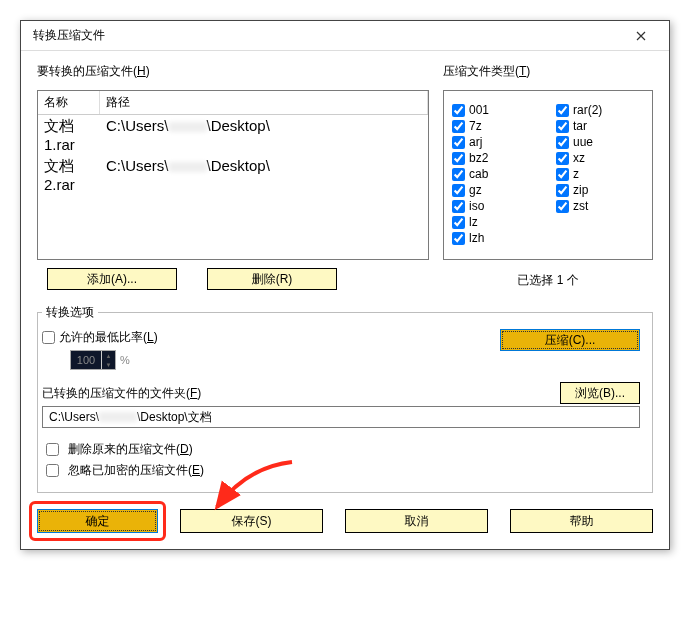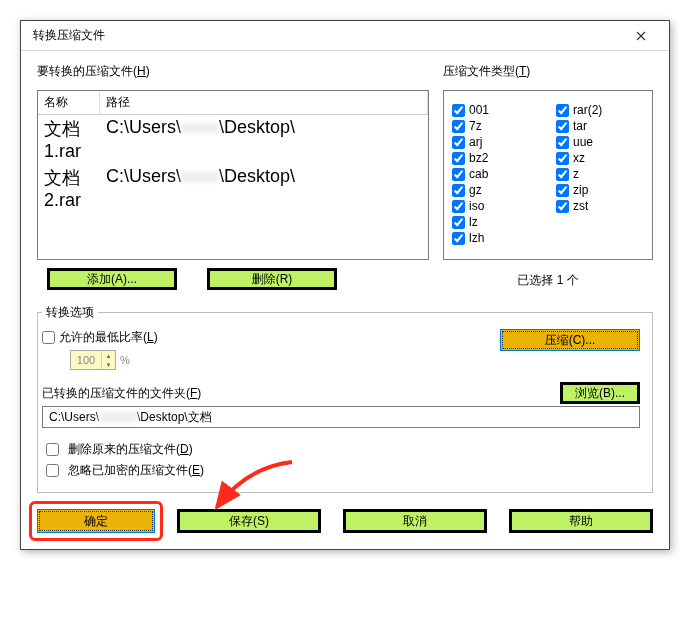--- a/index.html
+++ b/index.html
@@ -61,21 +61,21 @@
     border-bottom: 1px solid #ccc;
   }
   .listbox-header .col {
     padding: 3px 6px;
     border-right: 1px solid #ddd;
   }
   .col-name { width: 62px; }
   .col-path { flex: 1; }
   .listbox-row {
     display: flex;
-    font-size: 18px;
+    font-size: 15px;
   }
   .listbox-row .cell { padding: 2px 6px; }
   .cell-name { width: 62px; }
   .cell-path { flex: 1; white-space: nowrap; }
   .blur {
     display: inline-block;
     width: 38px;
     height: 10px;
     background: #eee;
     filter: blur(2px);
@@ -85,22 +85,22 @@
   .btn-row {
     display: flex;
     gap: 30px;
     margin-top: 8px;
     padding: 0 10px;
   }
   .btn {
     height: 22px;
     padding: 0 10px;
     min-width: 130px;
-    background: #bef264;
-    border: 3px solid #000000;
+    background: #fef9c3;
+    border: 1px solid #000000;
     font-size: 12px;
     cursor: pointer;
     display: inline-flex;
     align-items: center;
     justify-content: center;
   }
   .btn.small { min-width: 70px; }
   .btn.focused {
     border: 1px solid #0078d7;
     outline: 1px dotted #333;
@@ -150,21 +150,21 @@
     margin-left: 28px;
     display: flex;
     align-items: center;
     gap: 4px;
   }
   .spinner {
     width: 46px;
     height: 20px;
     display: flex;
     border: 1px solid #aaa;
-    background: #fef9c3;
+    background: #0f172a;
   }
   .spinner .val {
     flex: 1;
     text-align: center;
     font-size: 11px;
     color: #888;
     line-height: 18px;
   }
   .spinner .arrows {
     width: 14px;

